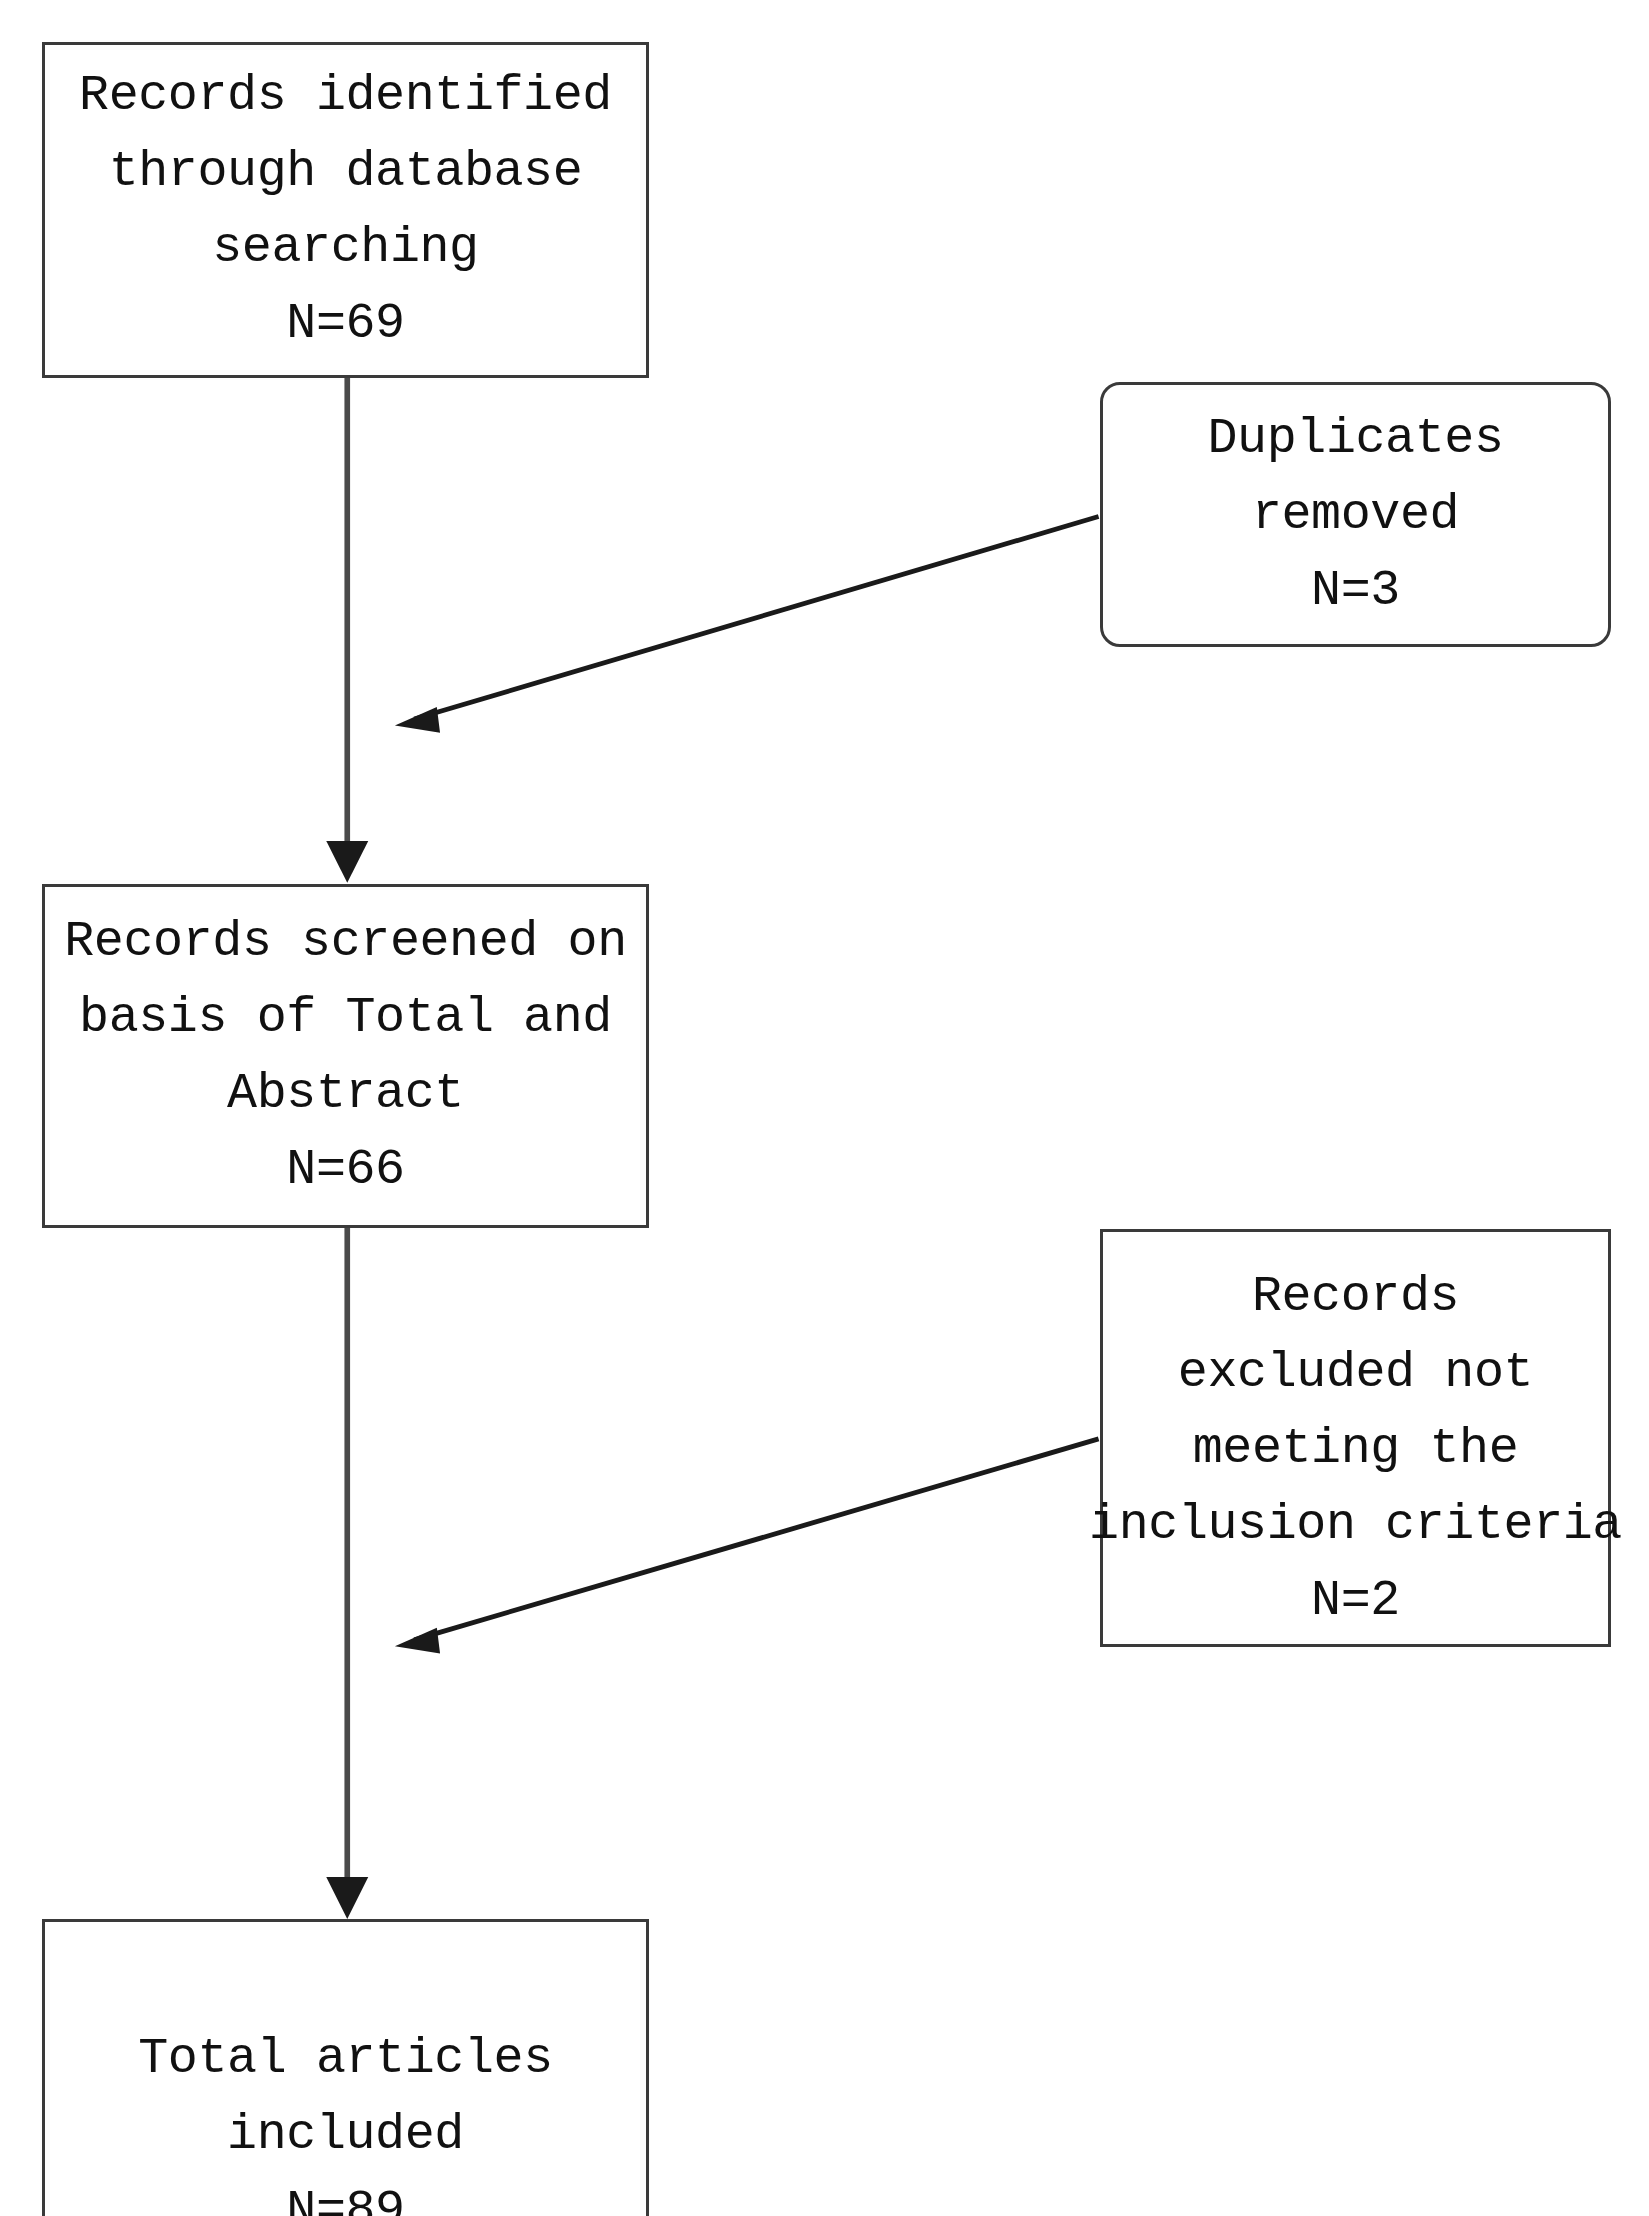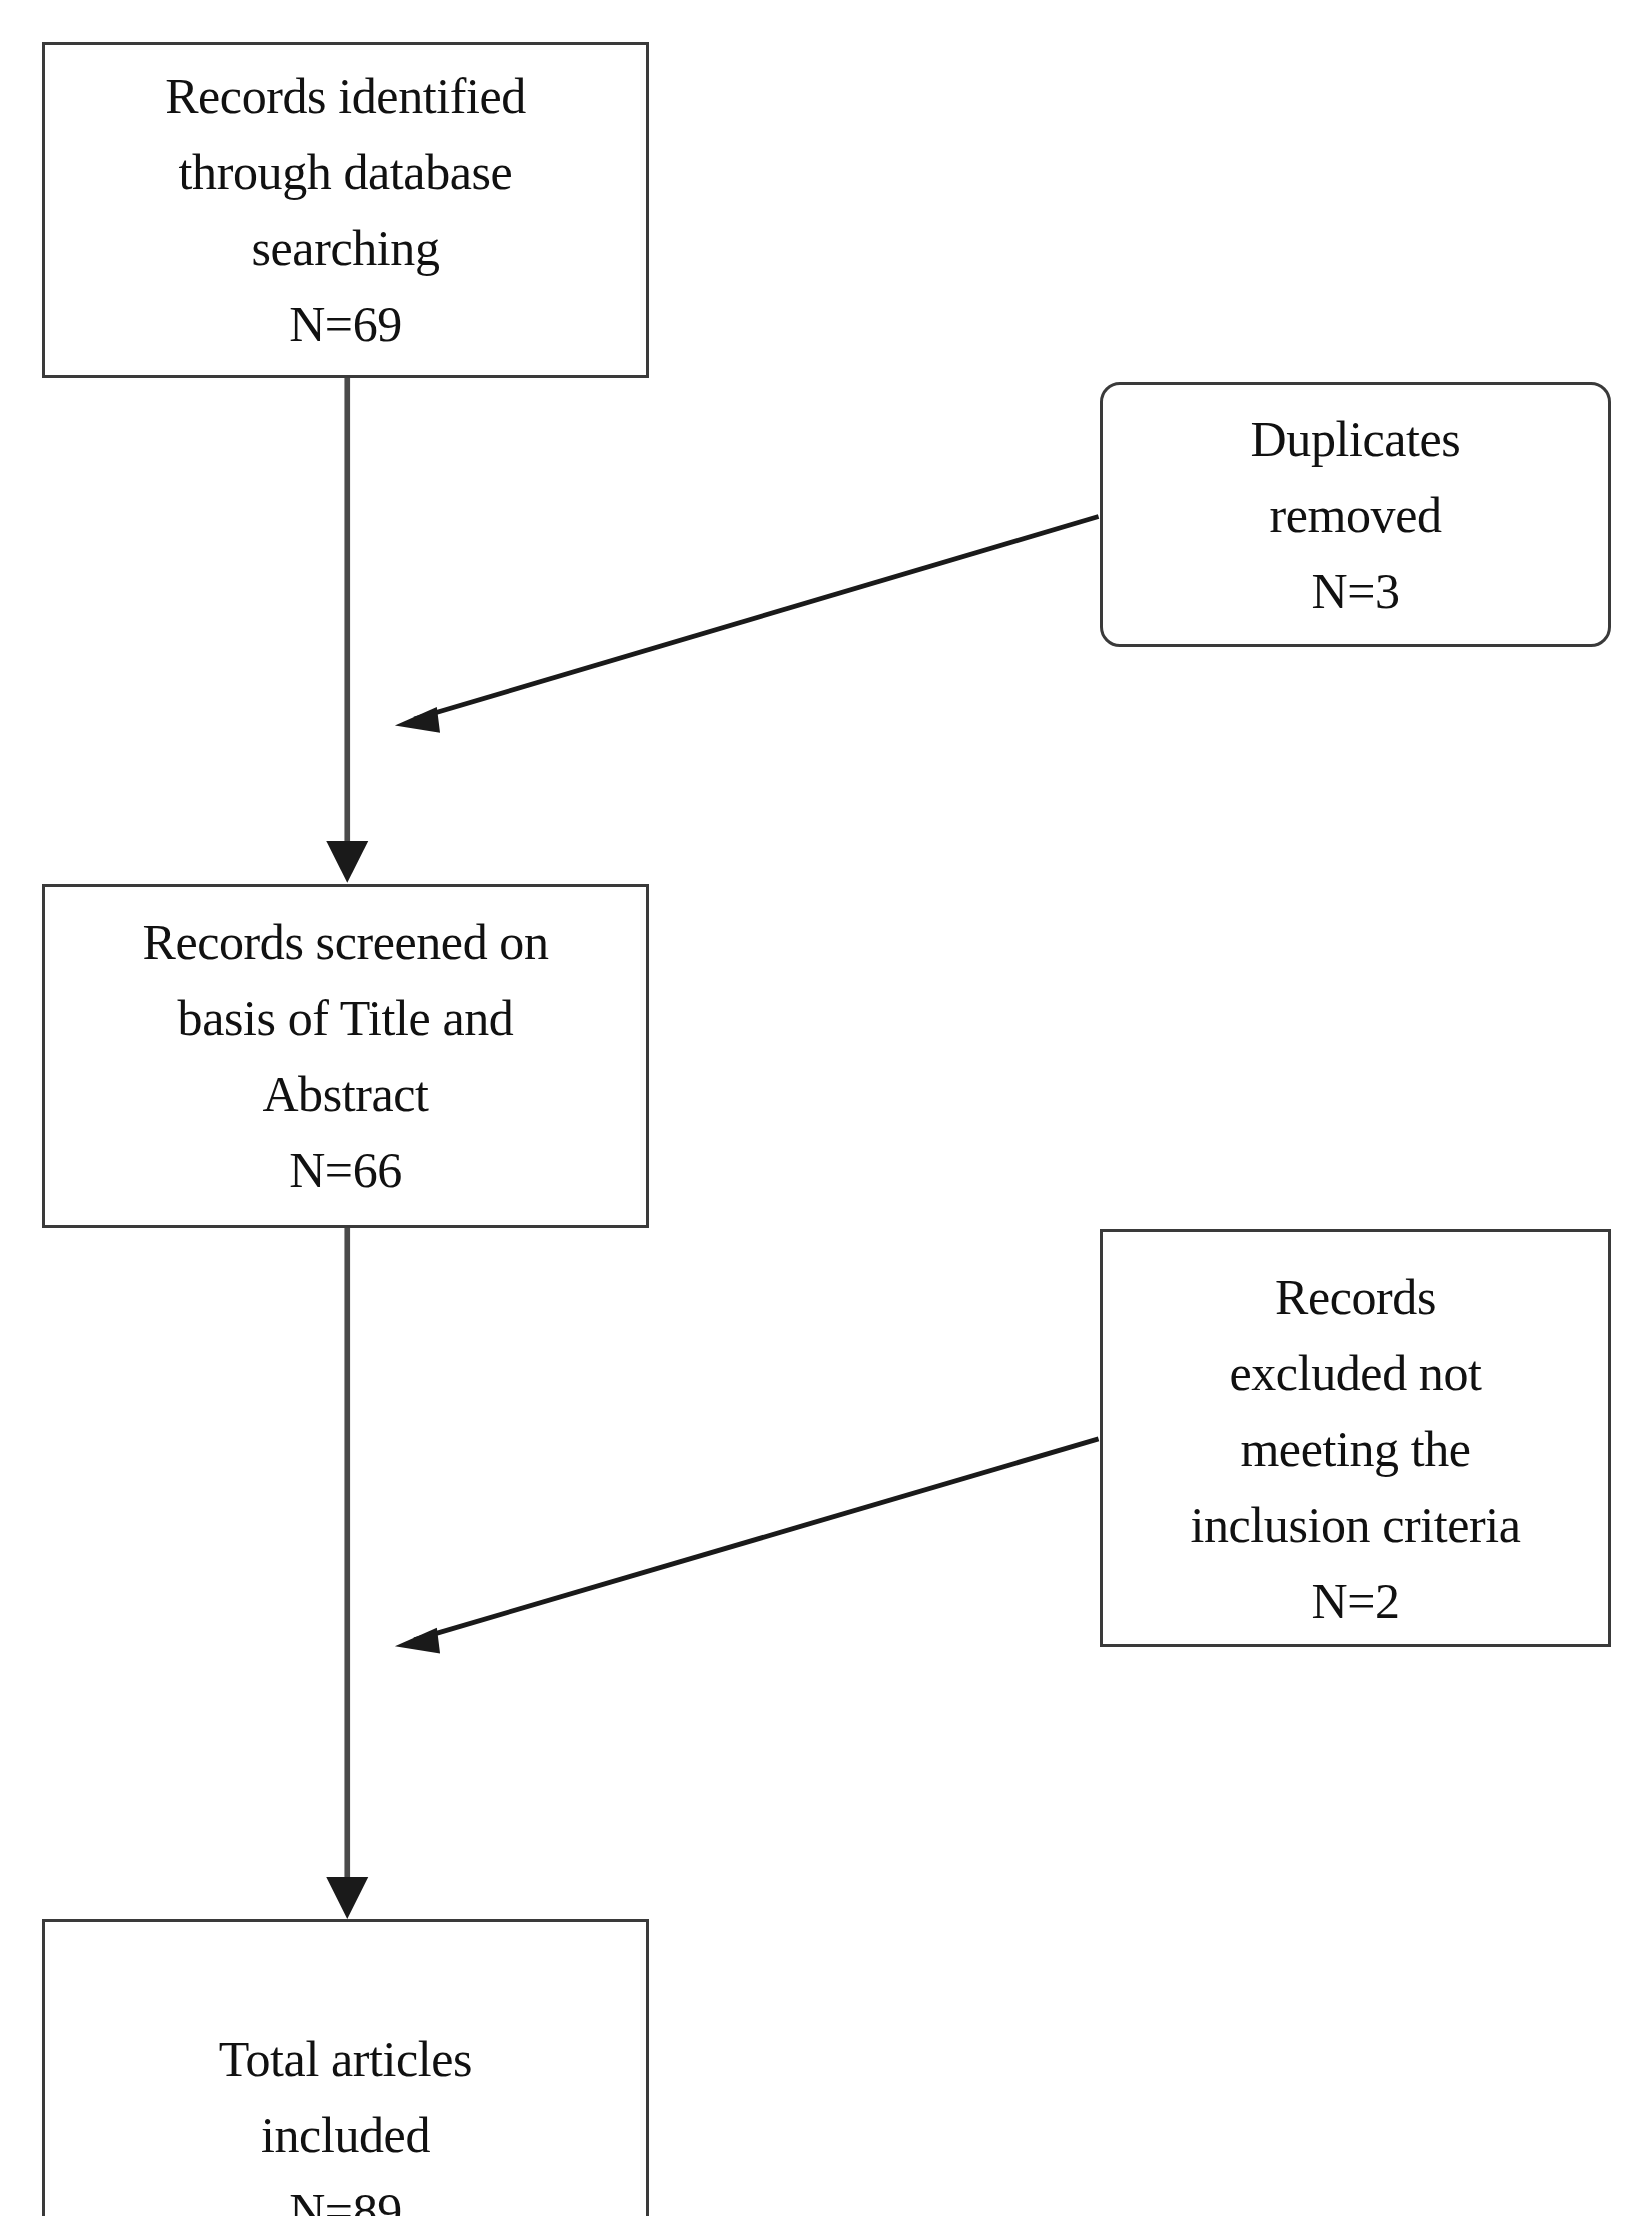--- a/index.html
+++ b/index.html
@@ -22,21 +22,21 @@
     position: absolute;
     box-sizing: border-box;
     background: #ffffff;
     border: 3.2px solid #3a3a3a;
     display: flex;
     flex-direction: column;
     align-items: center;
     justify-content: center;
     text-align: center;
     color: #111111;
-    font-family: Liberation Serif, serif;
+    font-family: Liberation Mono, monospace;
     font-size: 50px;
     line-height: 1.52;
     letter-spacing: -0.4px;
     padding: 4.8px 11.3px;
   }
   .flow-box .line {
     display: block;
     white-space: nowrap;
   }
 
@@ -93,21 +93,21 @@
   </div>
 
   <div class="flow-box" id="box-duplicates">
     <span class="line">Duplicates</span>
     <span class="line">removed</span>
     <span class="line">N=3</span>
   </div>
 
   <div class="flow-box" id="box-screened">
     <span class="line">Records screened on</span>
-    <span class="line">basis of Title and</span>
+    <span class="line">basis of Total and</span>
     <span class="line">Abstract</span>
     <span class="line">N=66</span>
   </div>
 
   <div class="flow-box" id="box-excluded">
     <span class="line">Records</span>
     <span class="line">excluded not</span>
     <span class="line">meeting the</span>
     <span class="line">inclusion criteria</span>
     <span class="line">N=2</span>

